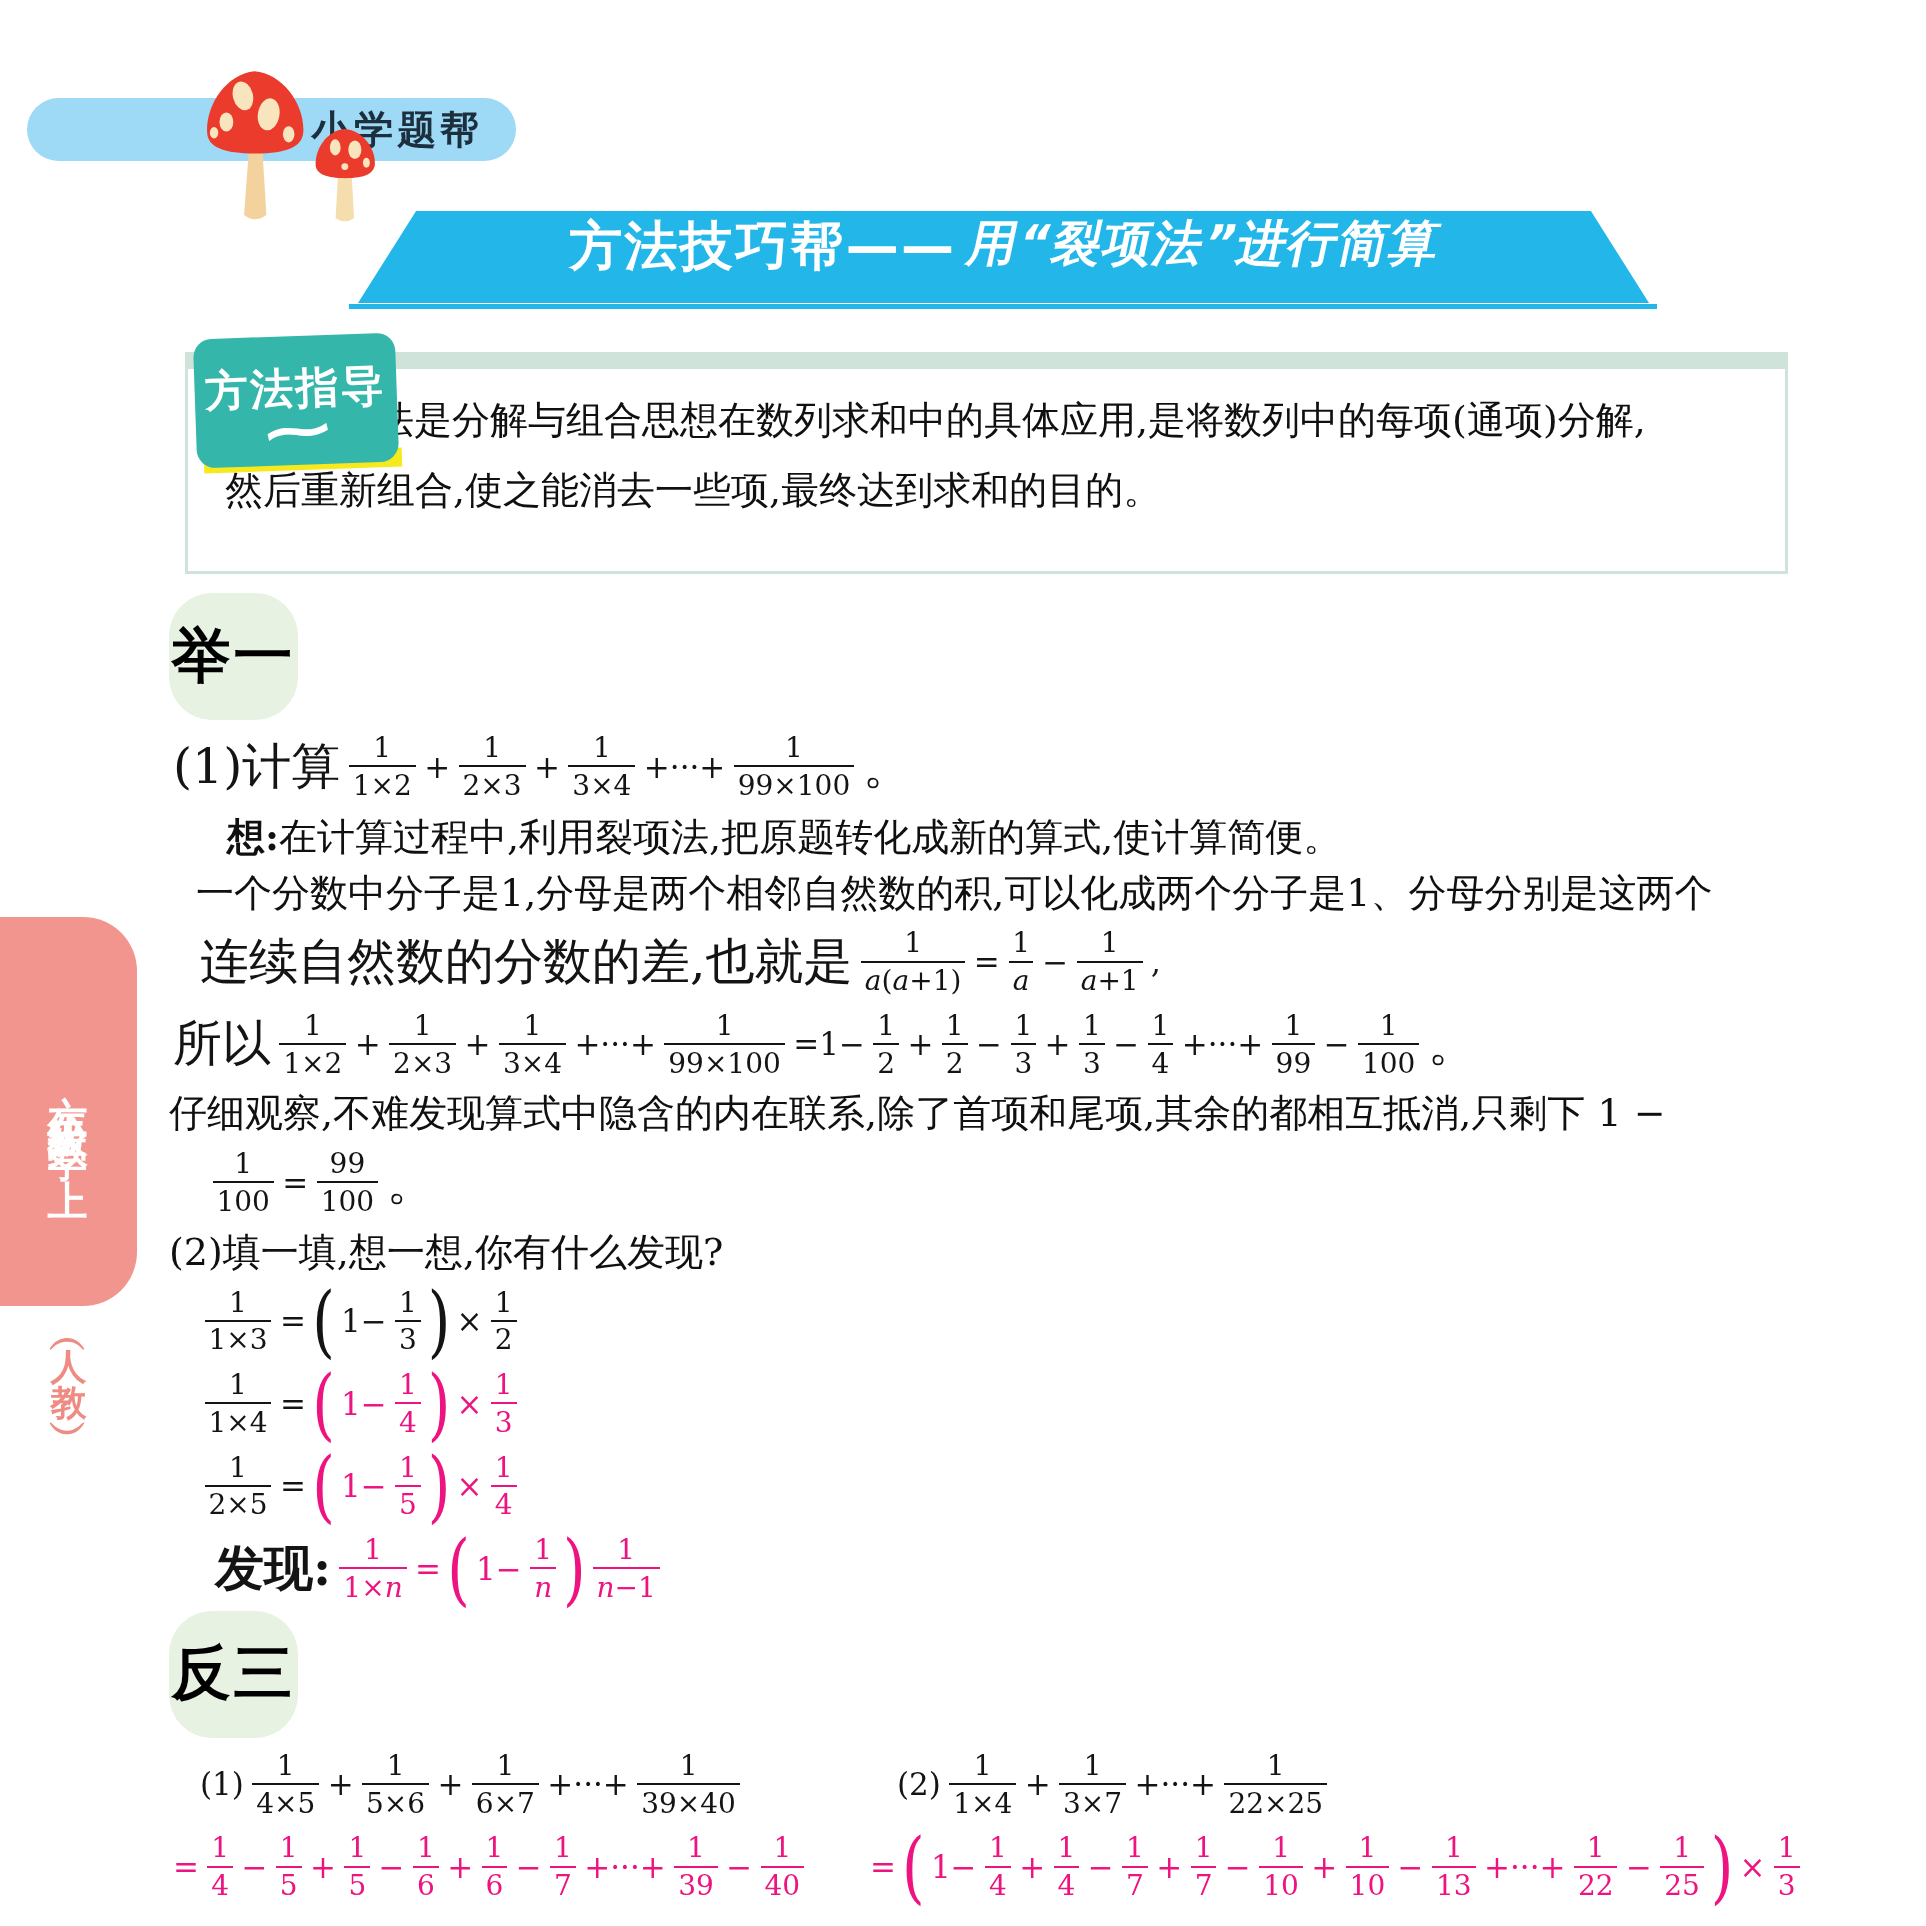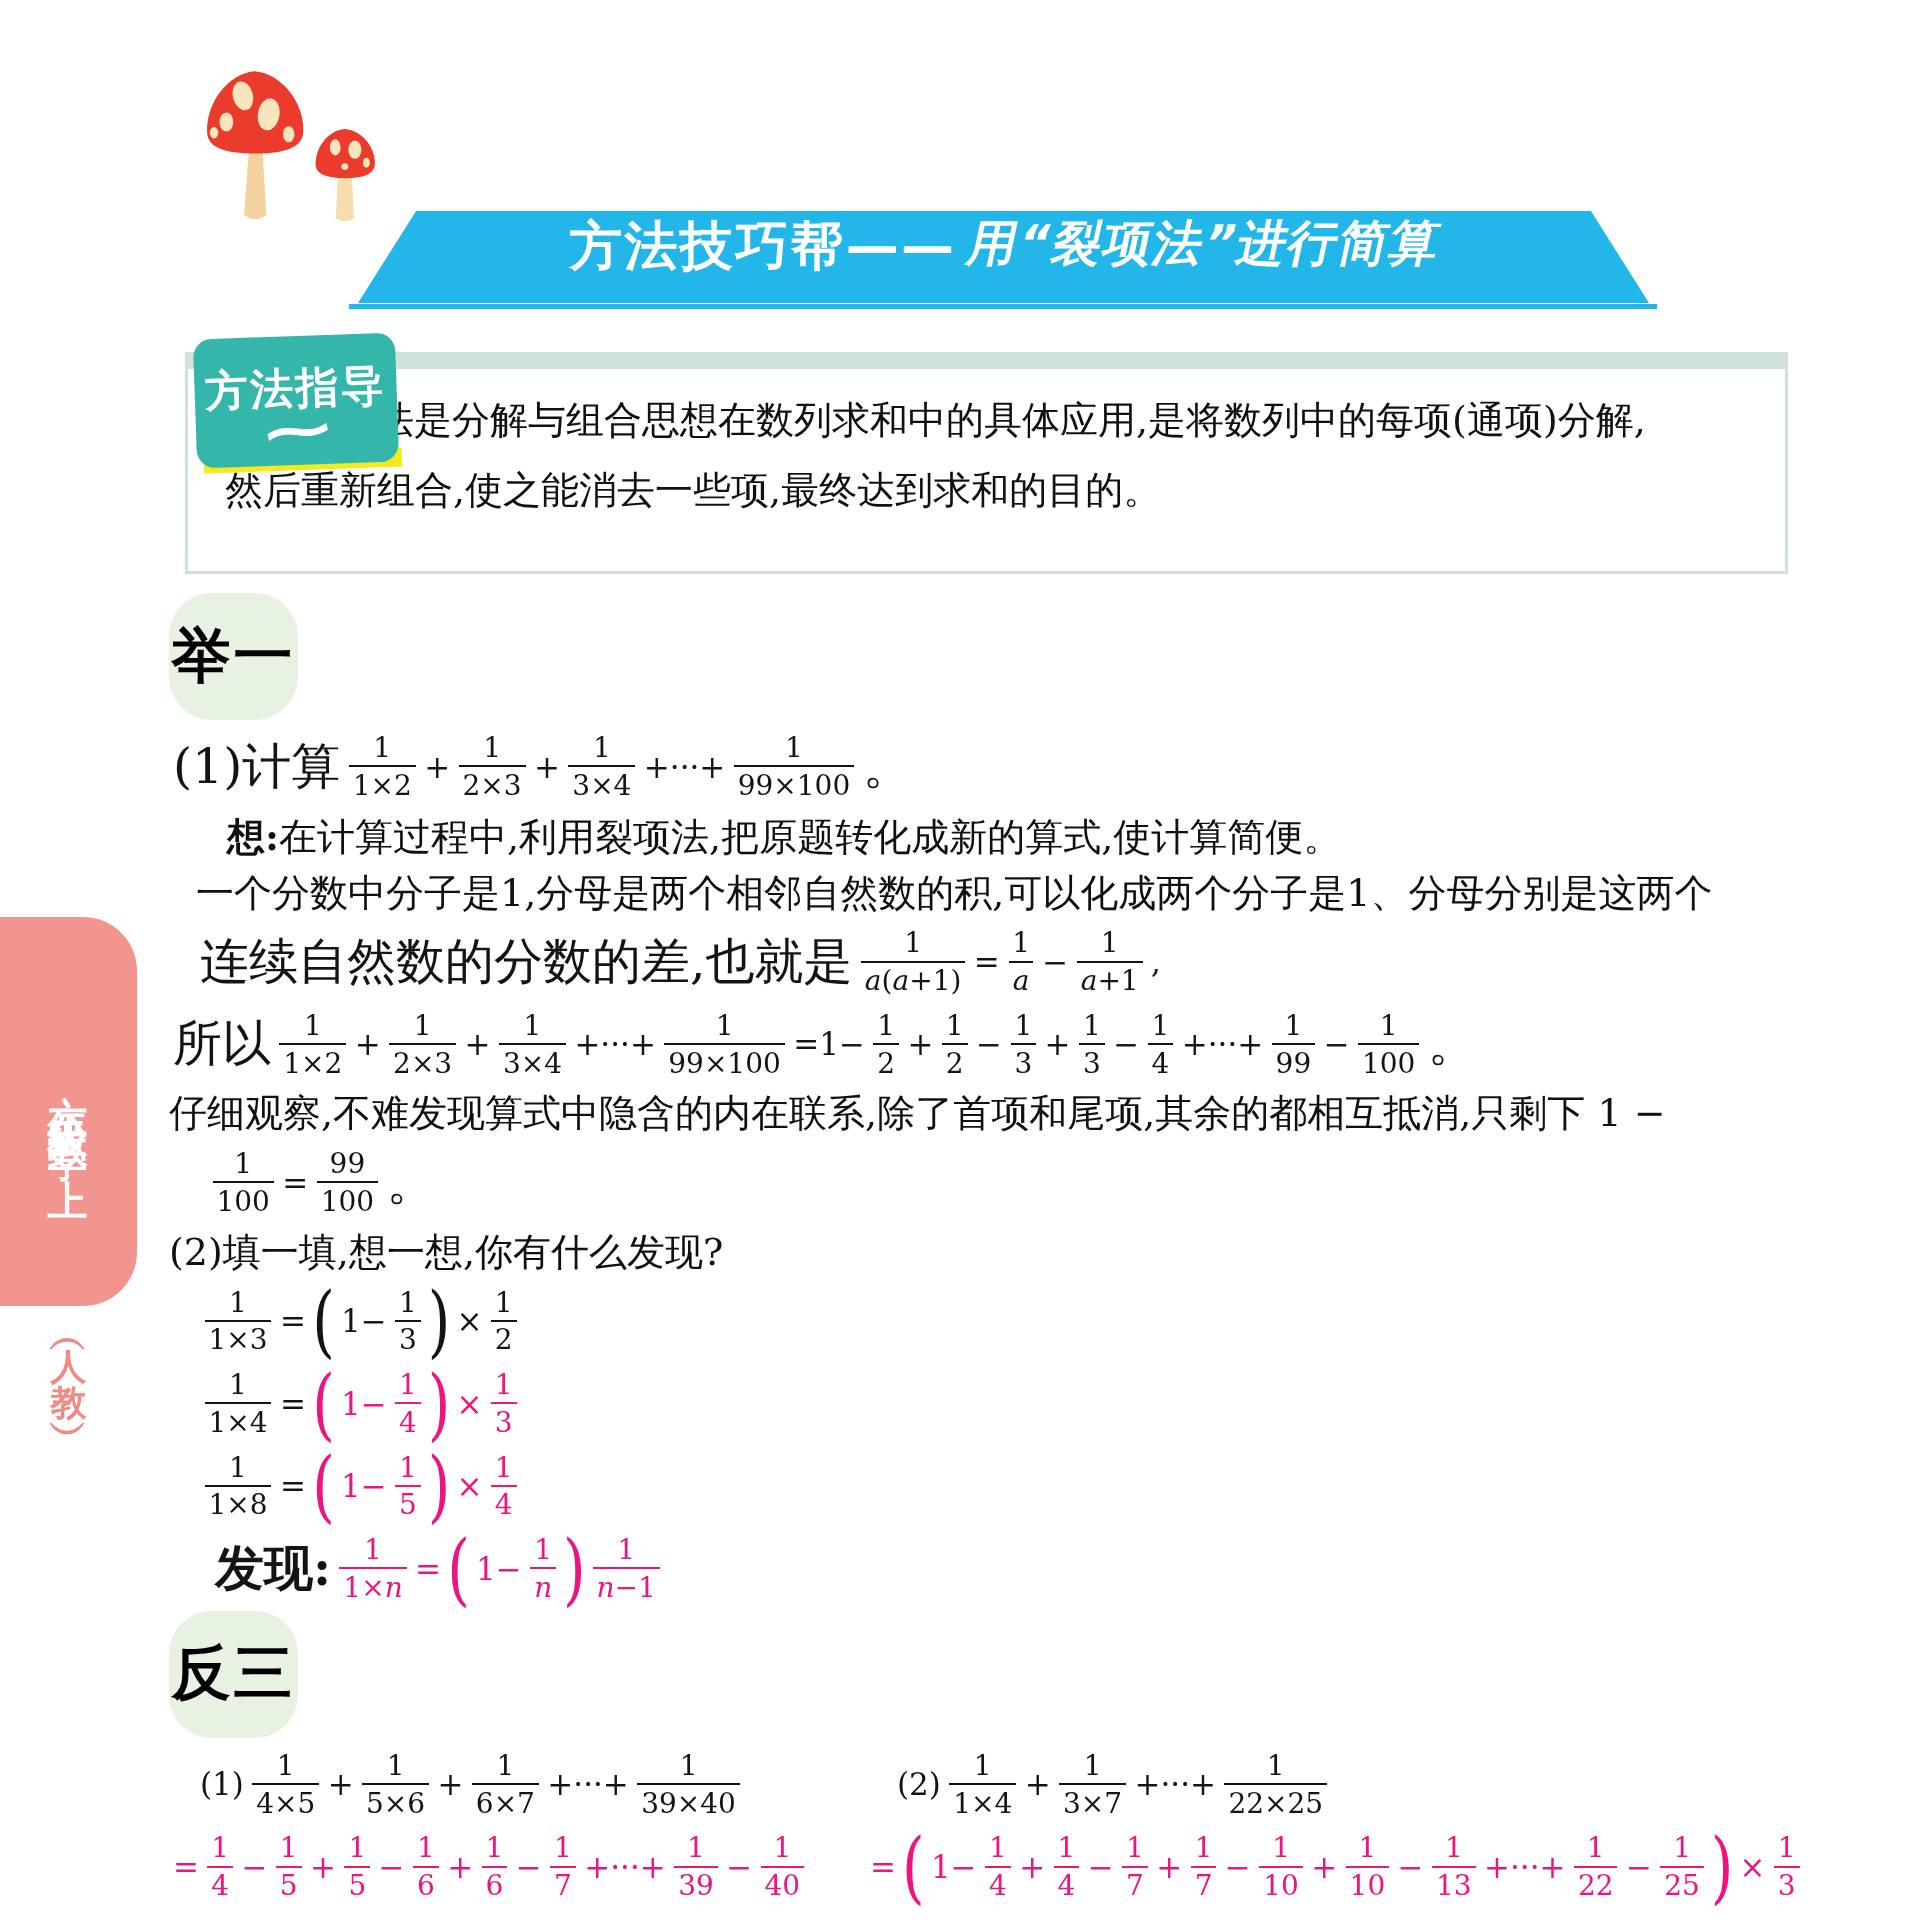--- a/index.html
+++ b/index.html
@@ -73,20 +73,23 @@
   .mrow .col-r{flex:1 1 auto;}
   .mrow .mline{margin-bottom:0;}
   .mrow{margin-bottom:1.5px;}
   i{font-style:italic;}
 </style>
 </head>
 <body>
 
 <div class="page">
 
+  <div class="brand-banner">
+    <span class="brand-text">小学题帮</span>
+  </div>
   <svg class="mushrooms" viewBox="0 0 520 430">
     <path d="M150 228 L138 392 Q166 414 196 392 L186 228 Z" fill="#f3d29d"></path>
     <path d="M165 18 C 90 26 38 108 42 178 C 44 216 86 232 168 232 C 250 232 290 214 292 176 C 296 106 240 24 165 18 Z" fill="#ea3b2d"></path>
     <ellipse cx="135" cy="82" rx="26" ry="38" fill="#f9e5bd" transform="rotate(-14 135 82)"></ellipse>
     <ellipse cx="92" cy="150" rx="18" ry="25" fill="#f9e5bd"></ellipse>
     <ellipse cx="202" cy="130" rx="28" ry="42" fill="#f9e5bd" transform="rotate(10 202 130)"></ellipse>
     <ellipse cx="254" cy="182" rx="15" ry="21" fill="#f9e5bd"></ellipse>
     <ellipse cx="60" cy="178" rx="11" ry="15" fill="#f9e5bd"></ellipse>
     <path d="M382 292 L376 400 Q400 416 424 400 L418 292 Z" fill="#f6ddad"></path>
     <path d="M400 168 C 352 172 322 222 324 262 C 326 286 352 296 402 296 C 452 296 476 284 478 260 C 480 220 448 172 400 168 Z" fill="#ea3b2d"></path>
@@ -296,21 +299,21 @@
           <span class="frac">
             <span class="fn">1</span>
             <span class="fd">3</span>
           </span>
         </span>
       </div>
     <div class="mline in80">
         <span class="seg k">
           <span class="frac">
             <span class="fn">1</span>
-            <span class="fd">1×8</span>
+            <span class="fd">2×5</span>
           </span>
           <span class="tx">=</span>
         </span>
         <span class="seg m">
           <span class="bp">(</span>
           <span class="tx">1−</span>
           <span class="frac">
             <span class="fn">1</span>
             <span class="fd">5</span>
           </span>

